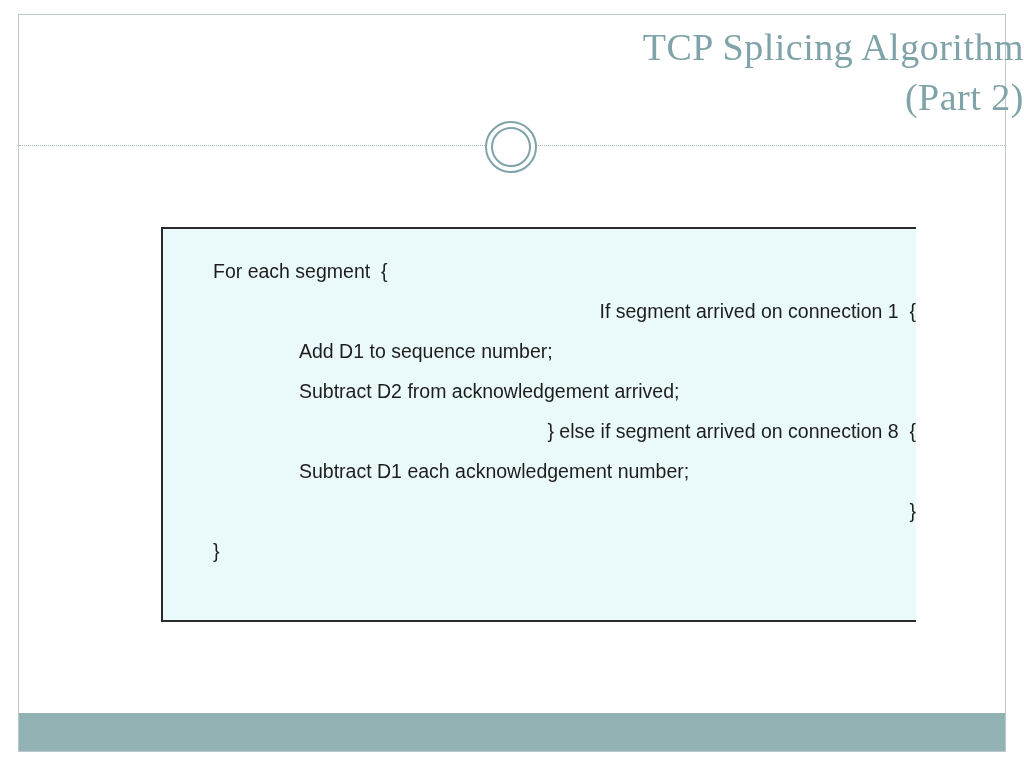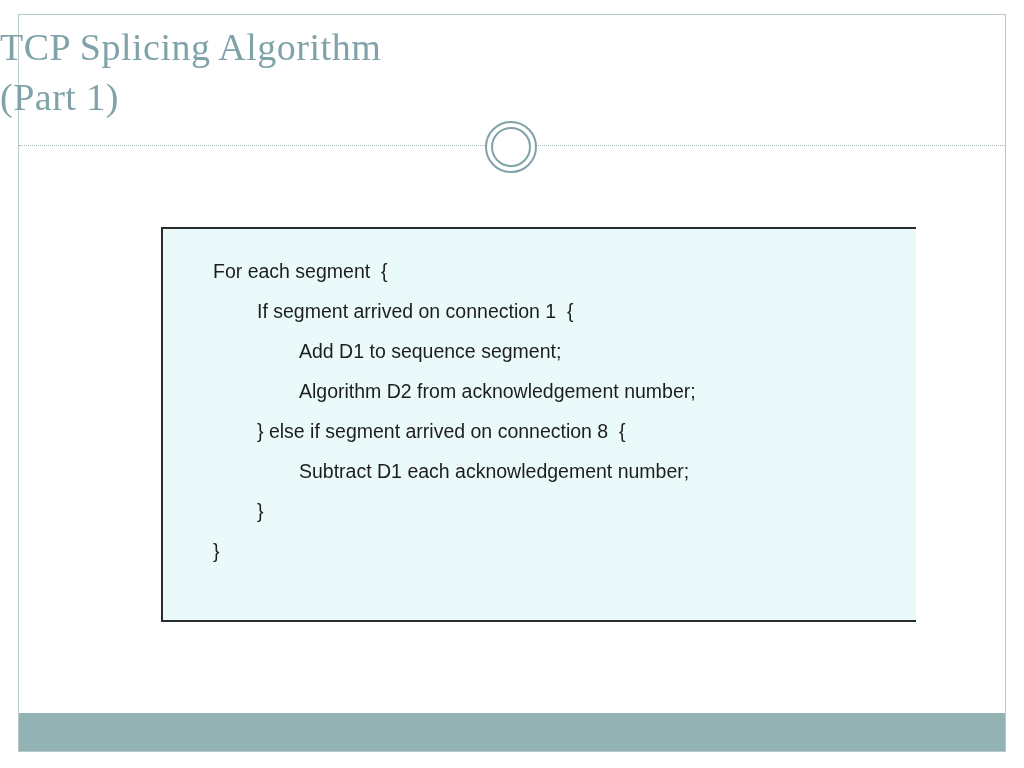--- a/index.html
+++ b/index.html
@@ -32,21 +32,21 @@
     border: 1px solid #b9c8ca;
     box-sizing: border-box;
   }
 
   
   .title-block {
     position: absolute;
     left: 0;
     top: 22px;
     width: 100%;
-    text-align: left;
+    text-align: right;
     z-index: 3;
   }
   .title-line {
     font-family: "Liberation Serif", serif;
     font-size: 38px;
     line-height: 50px;
     color: #7fa3a8;
     letter-spacing: 0.5px;
   }
 
@@ -102,21 +102,21 @@
     padding: 22px 0 0 50px;
   }
   .code-line {
     font-family: "Liberation Sans", sans-serif;
     font-size: 19.5px;
     color: #1d1d1d;
     line-height: 40px;
     white-space: pre;
   }
   .indent-0 { padding-left: 0px; }
-  .indent-1 { padding-left: 44px; }
+  .indent-1 { padding-left: 44px; text-align: right; }
   .indent-2 { padding-left: 86px; }
 
   
   .bottom-bar {
     position: absolute;
     left: 19px;
     right: 19px;
     bottom: 17px;
     height: 38px;
     background: #93b2b4;
@@ -124,32 +124,32 @@
 </style>
 </head>
 <body>
 
 <div class="slide">
 
   <div class="slide-frame"></div>
 
   <div class="title-block">
     <div class="title-line">TCP Splicing Algorithm</div>
-    <div class="title-line">(Part 1)</div>
+    <div class="title-line">(Part 2)</div>
   </div>
 
   <div class="title-rule"></div>
   <div class="circle-outer"></div>
   <div class="circle-inner"></div>
 
   <div class="code-box">
     <div class="code-line indent-0">For each segment  {</div>
     <div class="code-line indent-1">If segment arrived on connection 1  {</div>
-    <div class="code-line indent-2">Add D1 to sequence segment;</div>
-    <div class="code-line indent-2">Algorithm D2 from acknowledgement number;</div>
+    <div class="code-line indent-2">Add D1 to sequence number;</div>
+    <div class="code-line indent-2">Subtract D2 from acknowledgement arrived;</div>
     <div class="code-line indent-1">} else if segment arrived on connection 8  {</div>
     <div class="code-line indent-2">Subtract D1 each acknowledgement number;</div>
     <div class="code-line indent-1">}</div>
     <div class="code-line indent-0">}</div>
   </div>
 
   <div class="bottom-bar"></div>
 
 </div>
 

